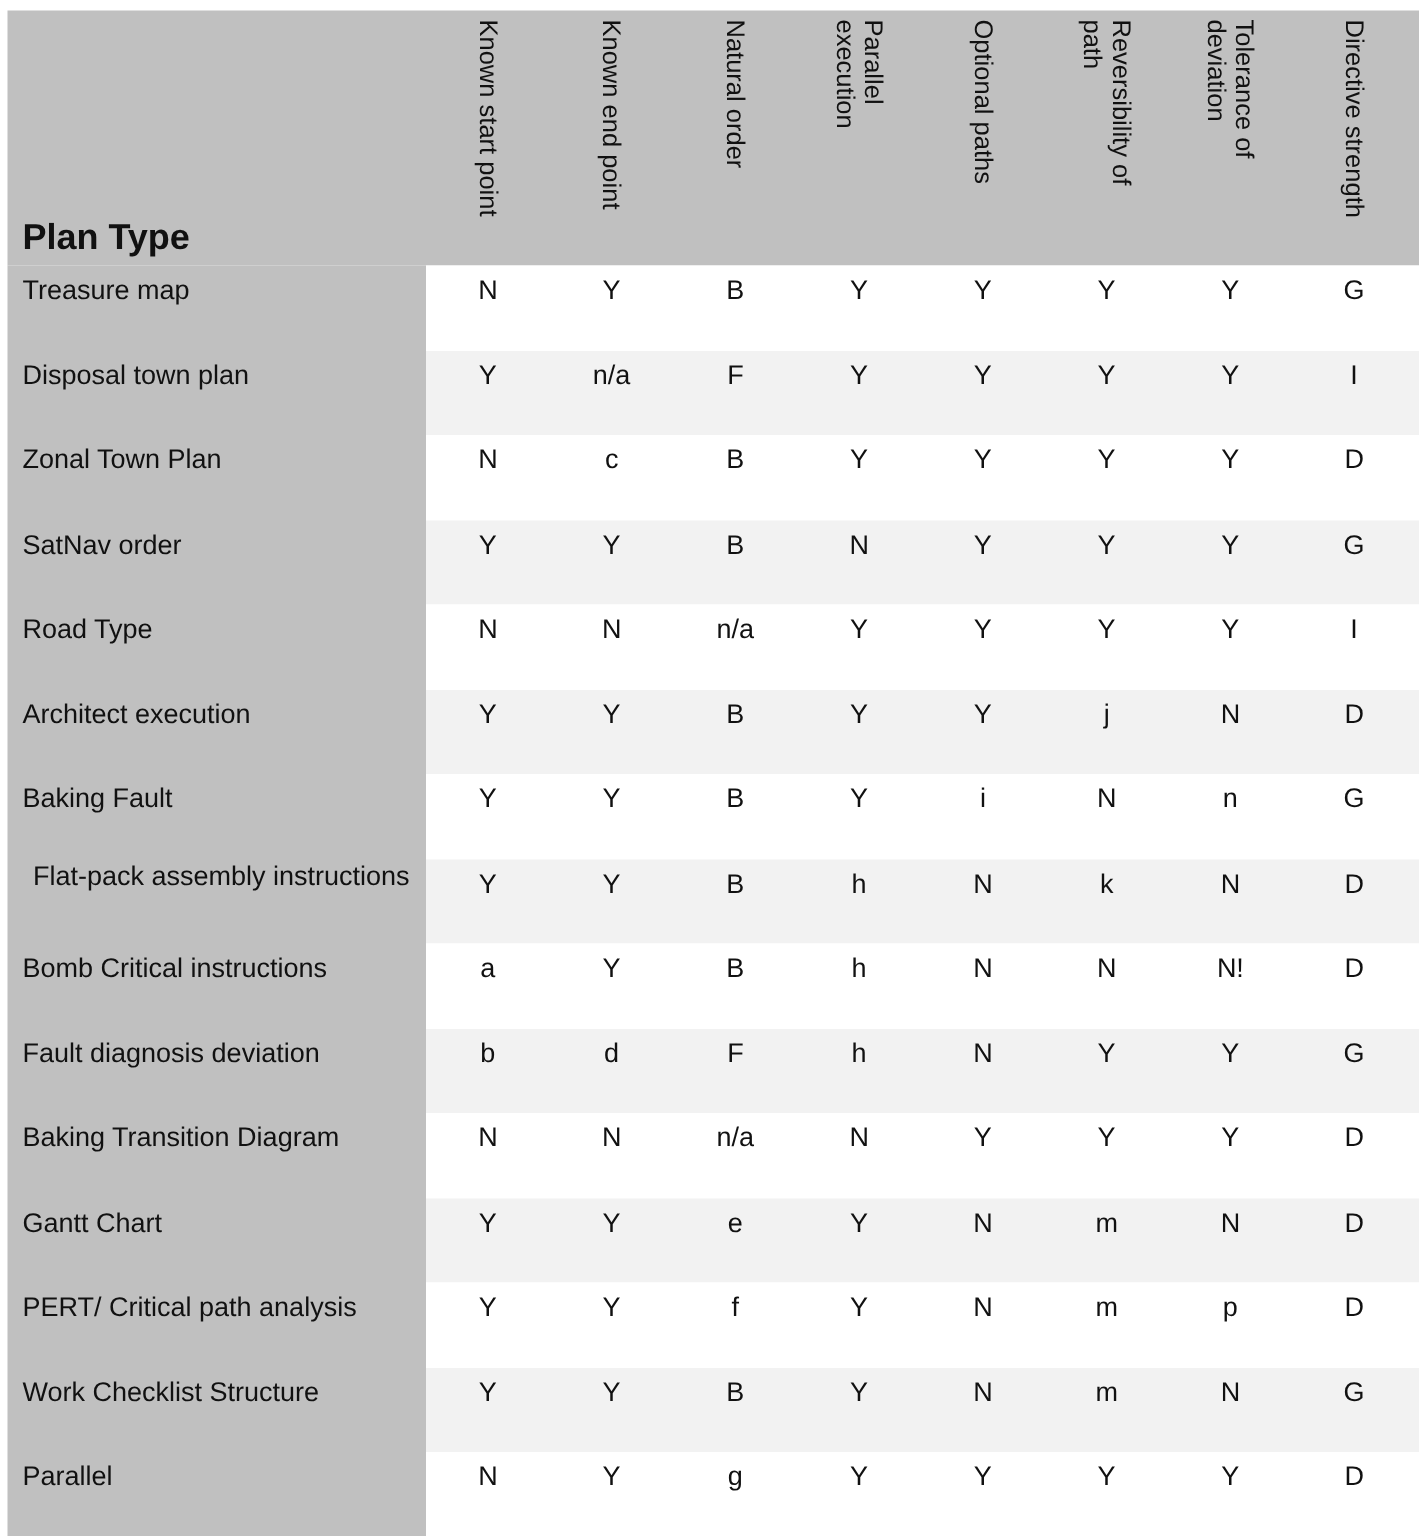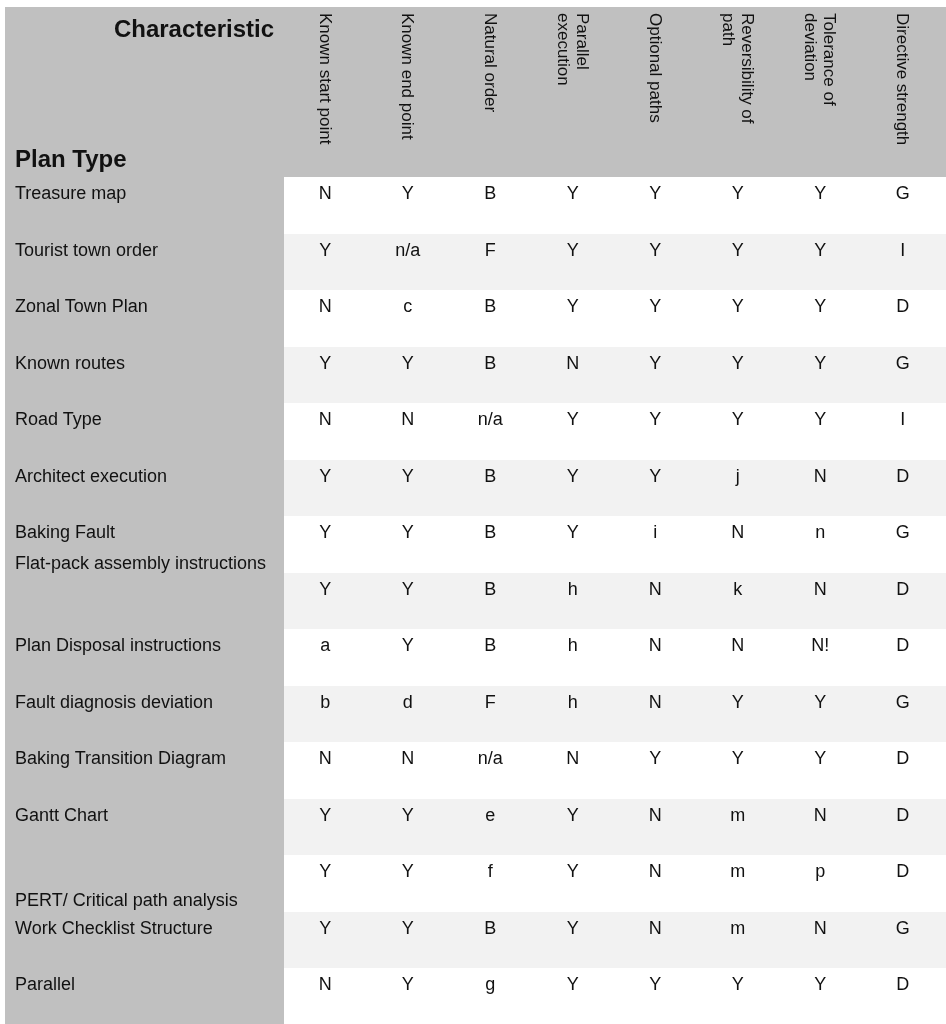--- a/index.html
+++ b/index.html
@@ -20,21 +20,20 @@
     .row.plain { background: #ffffff; }
     .row-label { position: absolute; left: 10px; width: 265px; font-size: 18px; line-height: 23px; }
     .cell { position: absolute; top: 5px; width: 82.5px; text-align: center; font-size: 18px; line-height: 23px; }
   </style>
 </head>
 <body>
 
 <div class="table-wrap">
   <div class="header-row">
     <div class="corner">
-      <span class="char">Characteristic</span>
       <span class="plan">Plan Type</span>
     </div>
     <div id="col-heads">
         <div class="col-head" style="left: 279px;">
           <span class="vtext">Known start point</span>
         </div>
         <div class="col-head" style="left: 361.5px;">
           <span class="vtext">Known end point</span>
         </div>
         <div class="col-head" style="left: 444px;">
@@ -76,21 +75,21 @@
       <div class="row alt" style="top: 226.5px;">
         <span class="cell" style="left: 0px;">Y</span>
         <span class="cell" style="left: 82.5px;">n/a</span>
         <span class="cell" style="left: 165px;">F</span>
         <span class="cell" style="left: 247.5px;">Y</span>
         <span class="cell" style="left: 330px;">Y</span>
         <span class="cell" style="left: 412.5px;">Y</span>
         <span class="cell" style="left: 495px;">Y</span>
         <span class="cell" style="left: 577.5px;">I</span>
       </div>
-      <span class="row-label" style="top: 231.5px;">Tourist town order</span>
+      <span class="row-label" style="top: 231.5px;">Disposal town plan</span>
       <div class="row plain" style="top: 283px;">
         <span class="cell" style="left: 0px;">N</span>
         <span class="cell" style="left: 82.5px;">c</span>
         <span class="cell" style="left: 165px;">B</span>
         <span class="cell" style="left: 247.5px;">Y</span>
         <span class="cell" style="left: 330px;">Y</span>
         <span class="cell" style="left: 412.5px;">Y</span>
         <span class="cell" style="left: 495px;">Y</span>
         <span class="cell" style="left: 577.5px;">D</span>
       </div>
@@ -98,21 +97,21 @@
       <div class="row alt" style="top: 339.5px;">
         <span class="cell" style="left: 0px;">Y</span>
         <span class="cell" style="left: 82.5px;">Y</span>
         <span class="cell" style="left: 165px;">B</span>
         <span class="cell" style="left: 247.5px;">N</span>
         <span class="cell" style="left: 330px;">Y</span>
         <span class="cell" style="left: 412.5px;">Y</span>
         <span class="cell" style="left: 495px;">Y</span>
         <span class="cell" style="left: 577.5px;">G</span>
       </div>
-      <span class="row-label" style="top: 344.5px;">Known routes</span>
+      <span class="row-label" style="top: 344.5px;">SatNav order</span>
       <div class="row plain" style="top: 396px;">
         <span class="cell" style="left: 0px;">N</span>
         <span class="cell" style="left: 82.5px;">N</span>
         <span class="cell" style="left: 165px;">n/a</span>
         <span class="cell" style="left: 247.5px;">Y</span>
         <span class="cell" style="left: 330px;">Y</span>
         <span class="cell" style="left: 412.5px;">Y</span>
         <span class="cell" style="left: 495px;">Y</span>
         <span class="cell" style="left: 577.5px;">I</span>
       </div>
@@ -142,32 +141,32 @@
       <div class="row alt" style="top: 565.5px;">
         <span class="cell" style="left: 0px;">Y</span>
         <span class="cell" style="left: 82.5px;">Y</span>
         <span class="cell" style="left: 165px;">B</span>
         <span class="cell" style="left: 247.5px;">h</span>
         <span class="cell" style="left: 330px;">N</span>
         <span class="cell" style="left: 412.5px;">k</span>
         <span class="cell" style="left: 495px;">N</span>
         <span class="cell" style="left: 577.5px;">D</span>
       </div>
-      <span class="row-label" style="top: 545px;">Flat-pack assembly instructions</span>
+      <span class="row-label" style="top: 566px; text-align: center;">Flat-pack assembly instructions</span>
       <div class="row plain" style="top: 622px;">
         <span class="cell" style="left: 0px;">a</span>
         <span class="cell" style="left: 82.5px;">Y</span>
         <span class="cell" style="left: 165px;">B</span>
         <span class="cell" style="left: 247.5px;">h</span>
         <span class="cell" style="left: 330px;">N</span>
         <span class="cell" style="left: 412.5px;">N</span>
         <span class="cell" style="left: 495px;">N!</span>
         <span class="cell" style="left: 577.5px;">D</span>
       </div>
-      <span class="row-label" style="top: 627px;">Plan Disposal instructions</span>
+      <span class="row-label" style="top: 627px;">Bomb Critical instructions</span>
       <div class="row alt" style="top: 678.5px;">
         <span class="cell" style="left: 0px;">b</span>
         <span class="cell" style="left: 82.5px;">d</span>
         <span class="cell" style="left: 165px;">F</span>
         <span class="cell" style="left: 247.5px;">h</span>
         <span class="cell" style="left: 330px;">N</span>
         <span class="cell" style="left: 412.5px;">Y</span>
         <span class="cell" style="left: 495px;">Y</span>
         <span class="cell" style="left: 577.5px;">G</span>
       </div>
@@ -197,21 +196,21 @@
       <div class="row plain" style="top: 848px;">
         <span class="cell" style="left: 0px;">Y</span>
         <span class="cell" style="left: 82.5px;">Y</span>
         <span class="cell" style="left: 165px;">f</span>
         <span class="cell" style="left: 247.5px;">Y</span>
         <span class="cell" style="left: 330px;">N</span>
         <span class="cell" style="left: 412.5px;">m</span>
         <span class="cell" style="left: 495px;">p</span>
         <span class="cell" style="left: 577.5px;">D</span>
       </div>
-      <span class="row-label" style="top: 853px; margin-top: 29px;">PERT/ Critical path analysis</span>
+      <span class="row-label" style="top: 853px;">PERT/ Critical path analysis</span>
       <div class="row alt" style="top: 904.5px;">
         <span class="cell" style="left: 0px;">Y</span>
         <span class="cell" style="left: 82.5px;">Y</span>
         <span class="cell" style="left: 165px;">B</span>
         <span class="cell" style="left: 247.5px;">Y</span>
         <span class="cell" style="left: 330px;">N</span>
         <span class="cell" style="left: 412.5px;">m</span>
         <span class="cell" style="left: 495px;">N</span>
         <span class="cell" style="left: 577.5px;">G</span>
       </div>

